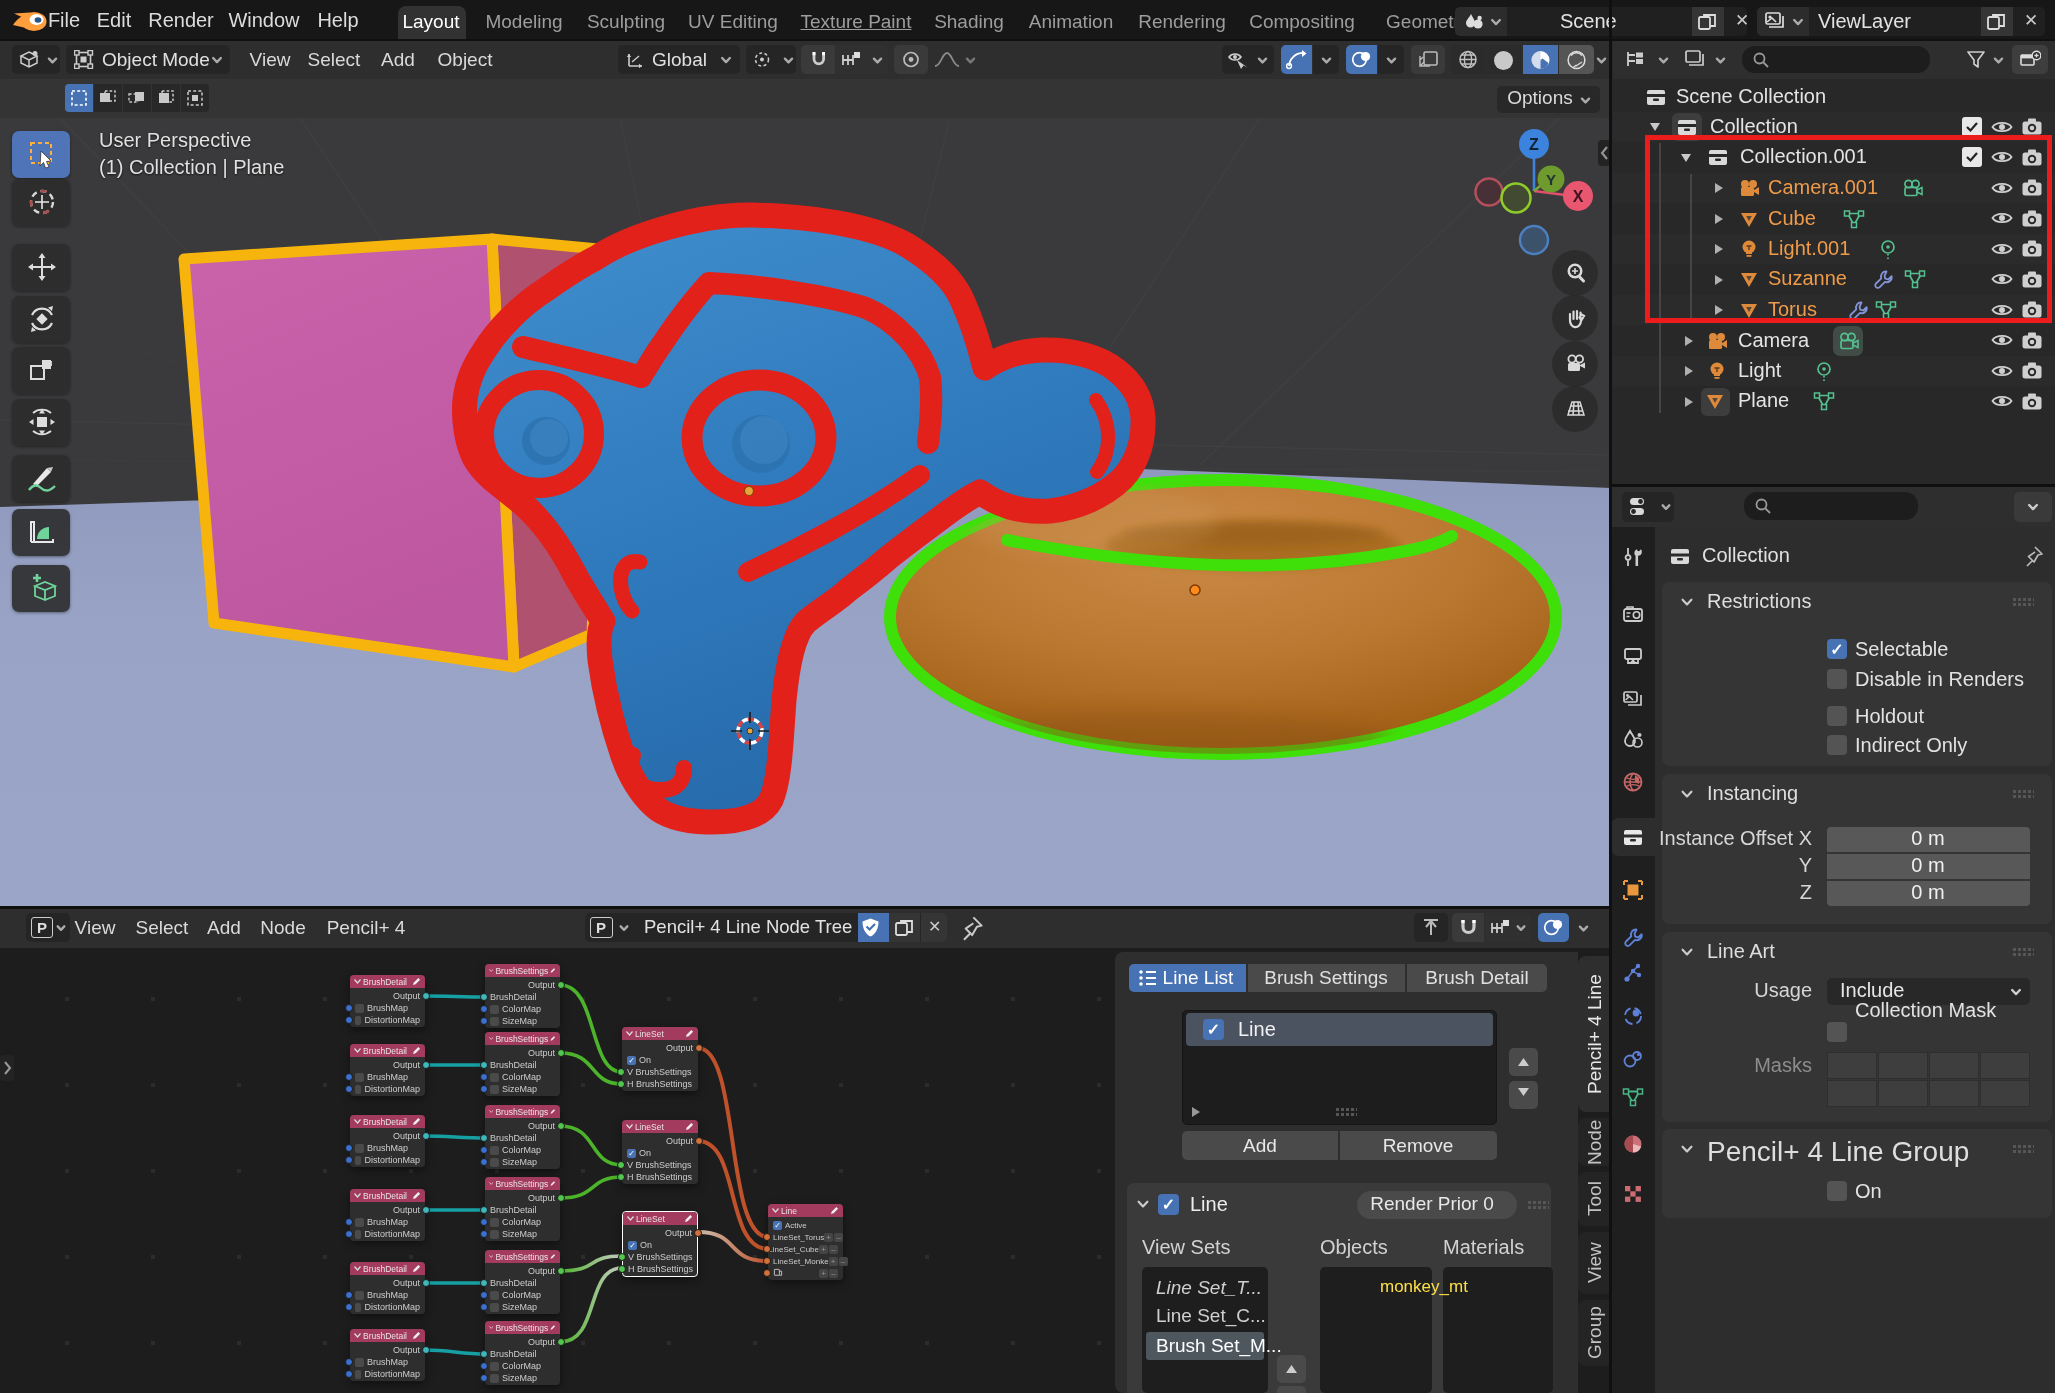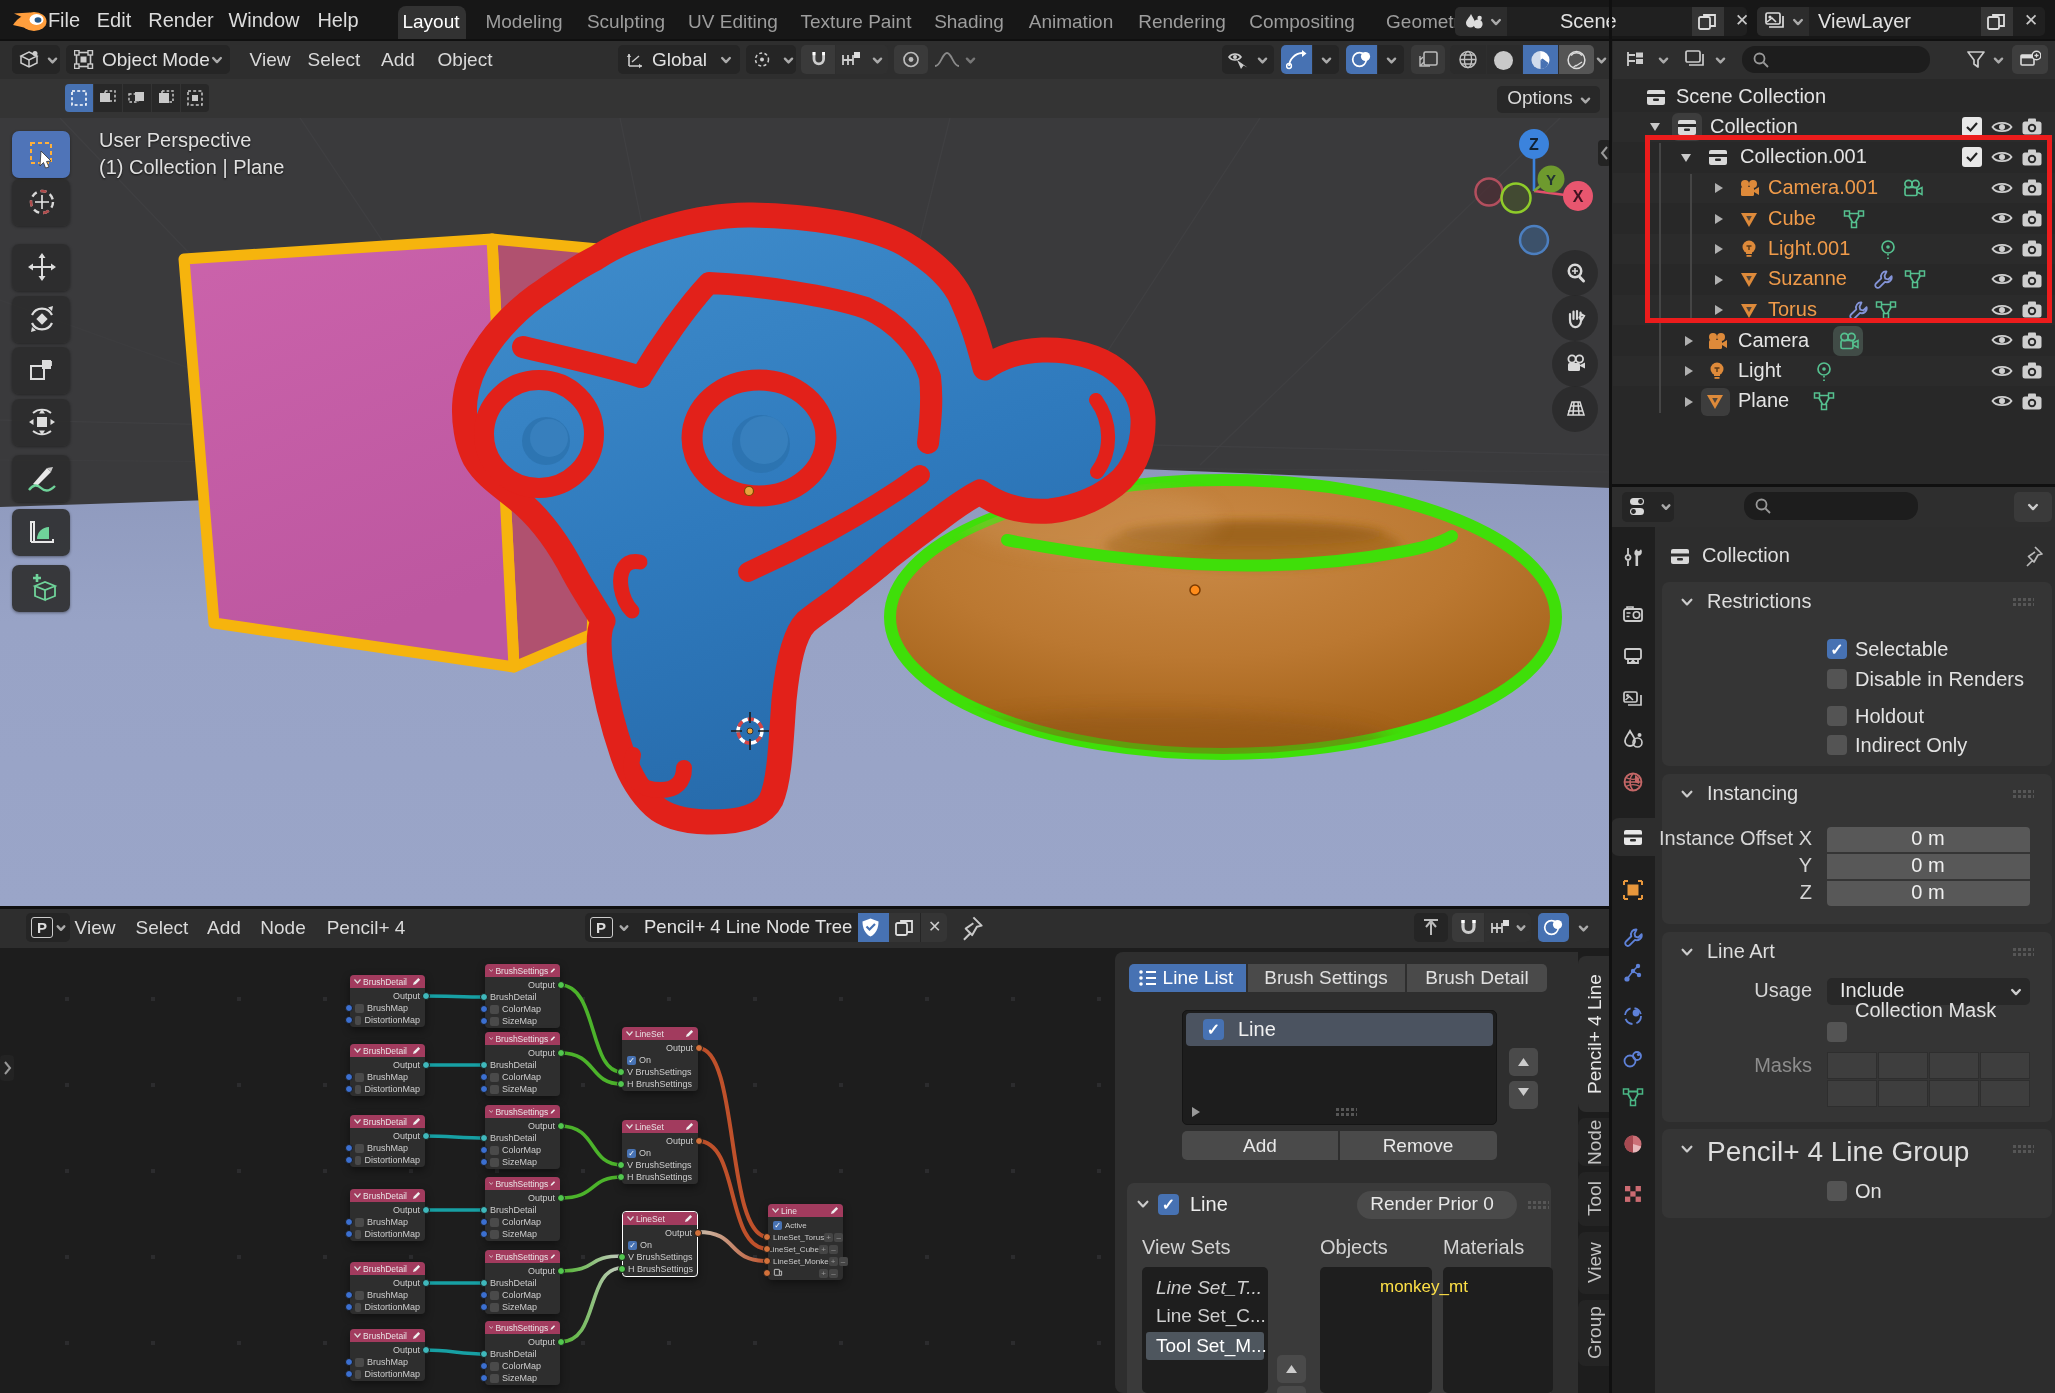--- a/index.html
+++ b/index.html
@@ -36,21 +36,21 @@
 <div class="ab txt" style="left:4px;top:10px;width:120px;text-align:center;font-size:20px;color:#dcdcdc;">File</div>
 <div class="ab txt" style="left:54px;top:10px;width:120px;text-align:center;font-size:20px;color:#dcdcdc;">Edit</div>
 <div class="ab txt" style="left:121px;top:10px;width:120px;text-align:center;font-size:20px;color:#dcdcdc;">Render</div>
 <div class="ab txt" style="left:204px;top:10px;width:120px;text-align:center;font-size:20px;color:#dcdcdc;">Window</div>
 <div class="ab txt" style="left:278px;top:10px;width:120px;text-align:center;font-size:20px;color:#dcdcdc;">Help</div>
 <div class="ab" style="left:398px;top:6px;width:68px;height:34px;background:#323232;border-radius:8px 8px 0 0;"></div>
 <div class="ab txt" style="left:351px;top:12px;width:160px;text-align:center;font-size:19px;color:#ffffff;">Layout</div>
 <div class="ab txt" style="left:444px;top:12px;width:160px;text-align:center;font-size:19px;color:#9d9d9d;">Modeling</div>
 <div class="ab txt" style="left:546px;top:12px;width:160px;text-align:center;font-size:19px;color:#9d9d9d;">Sculpting</div>
 <div class="ab txt" style="left:653px;top:12px;width:160px;text-align:center;font-size:19px;color:#9d9d9d;">UV Editing</div>
-<div class="ab txt" style="left:776px;top:12px;width:160px;text-align:center;font-size:19px;color:#9d9d9d;">Texture Paint</div>
+<div class="ab txt" style="left:776px;top:12px;width:160px;text-align:center;font-size:19px;color:#9d9d9d;text-decoration:underline;">Texture Paint</div>
 <div class="ab txt" style="left:889px;top:12px;width:160px;text-align:center;font-size:19px;color:#9d9d9d;">Shading</div>
 <div class="ab txt" style="left:991px;top:12px;width:160px;text-align:center;font-size:19px;color:#9d9d9d;">Animation</div>
 <div class="ab txt" style="left:1102px;top:12px;width:160px;text-align:center;font-size:19px;color:#9d9d9d;">Rendering</div>
 <div class="ab txt" style="left:1222px;top:12px;width:160px;text-align:center;font-size:19px;color:#9d9d9d;">Compositing</div>
 <div class="ab txt" style="left:1343px;top:12px;width:160px;text-align:center;font-size:19px;color:#9d9d9d;">Geometr</div>
 <div class="ab" style="left:1455px;top:7px;width:292px;height:29px;background:#202020;border-radius:5px;"></div>
 <div class="ab" style="left:1455px;top:7px;width:52px;height:29px;background:#2c2c2c;border-radius:5px 0 0 5px;"></div>
 <svg class="ab" style="left:1463px;top:12px" width="22" height="19" viewBox="0 0 22 19">
 <path d="M8 2 C10 6 12 8 12 11 A4.5 4.5 0 0 1 3 11 C3 8 6 6 8 2Z" fill="#ddd"></path>
 <circle cx="15" cy="12" r="4.6" fill="#ddd"></circle>
@@ -1580,21 +1580,21 @@
 <div class="grip" style="left:1527px;top:1200px"></div>
 <div class="ab txt" style="left:1142px;top:1237px;font-size:20px;color:#d2d2d2;">View Sets</div>
 <div class="ab txt" style="left:1320px;top:1237px;font-size:20px;color:#d2d2d2;">Objects</div>
 <div class="ab txt" style="left:1443px;top:1237px;font-size:20px;color:#d2d2d2;">Materials</div>
 <div class="ab" style="left:1142px;top:1267px;width:126px;height:126px;background:#1e1e1e;border-radius:5px;"></div>
 <div class="ab" style="left:1320px;top:1267px;width:112px;height:126px;background:#1e1e1e;border-radius:5px;"></div>
 <div class="ab" style="left:1443px;top:1267px;width:110px;height:126px;background:#1e1e1e;border-radius:5px;"></div>
 <div class="ab txt" style="left:1156px;top:1278px;font-size:19px;color:#cfcfcf;font-style:italic;">Line Set_T...</div>
 <div class="ab txt" style="left:1156px;top:1306px;font-size:19px;color:#cfcfcf;">Line Set_C...</div>
 <div class="ab" style="left:1146px;top:1332px;width:118px;height:28px;background:#4e565e;border-radius:3px;"></div>
-<div class="ab txt" style="left:1156px;top:1336px;font-size:19px;color:#fff;">Tool Set_M...</div>
+<div class="ab txt" style="left:1156px;top:1336px;font-size:19px;color:#fff;">Brush Set_M...</div>
 <div class="ab txt" style="left:1380px;top:1278px;font-size:17px;color:#fde047;">monkey_mt</div>
 <div class="ab" style="left:1277px;top:1355px;width:29px;height:28px;background:#4a4a4a;border-radius:5px;"></div>
 <svg class="ab" style="left:1284px;top:1362px" width="15" height="13" viewBox="0 0 15 13">
     <path d="M2 11 L7.5 3 L13 11Z" fill="#ccc"></path>
   </svg>
 <div class="ab" style="left:1277px;top:1386px;width:29px;height:7px;background:#4a4a4a;border-radius:5px 5px 0 0;"></div>
 <div class="vtab" style="left:1578px;top:956px;width:33px;height:156px;background:#2e2e2e;color:#e8e8e8;border-radius:0 8px 8px 0">Pencil+ 4 Line</div>
 <div class="vtab" style="left:1578px;top:1118px;width:33px;height:48px">Node</div>
 <div class="vtab" style="left:1578px;top:1172px;width:33px;height:54px">Tool</div>
 <div class="vtab" style="left:1578px;top:1232px;width:33px;height:62px">View</div>

